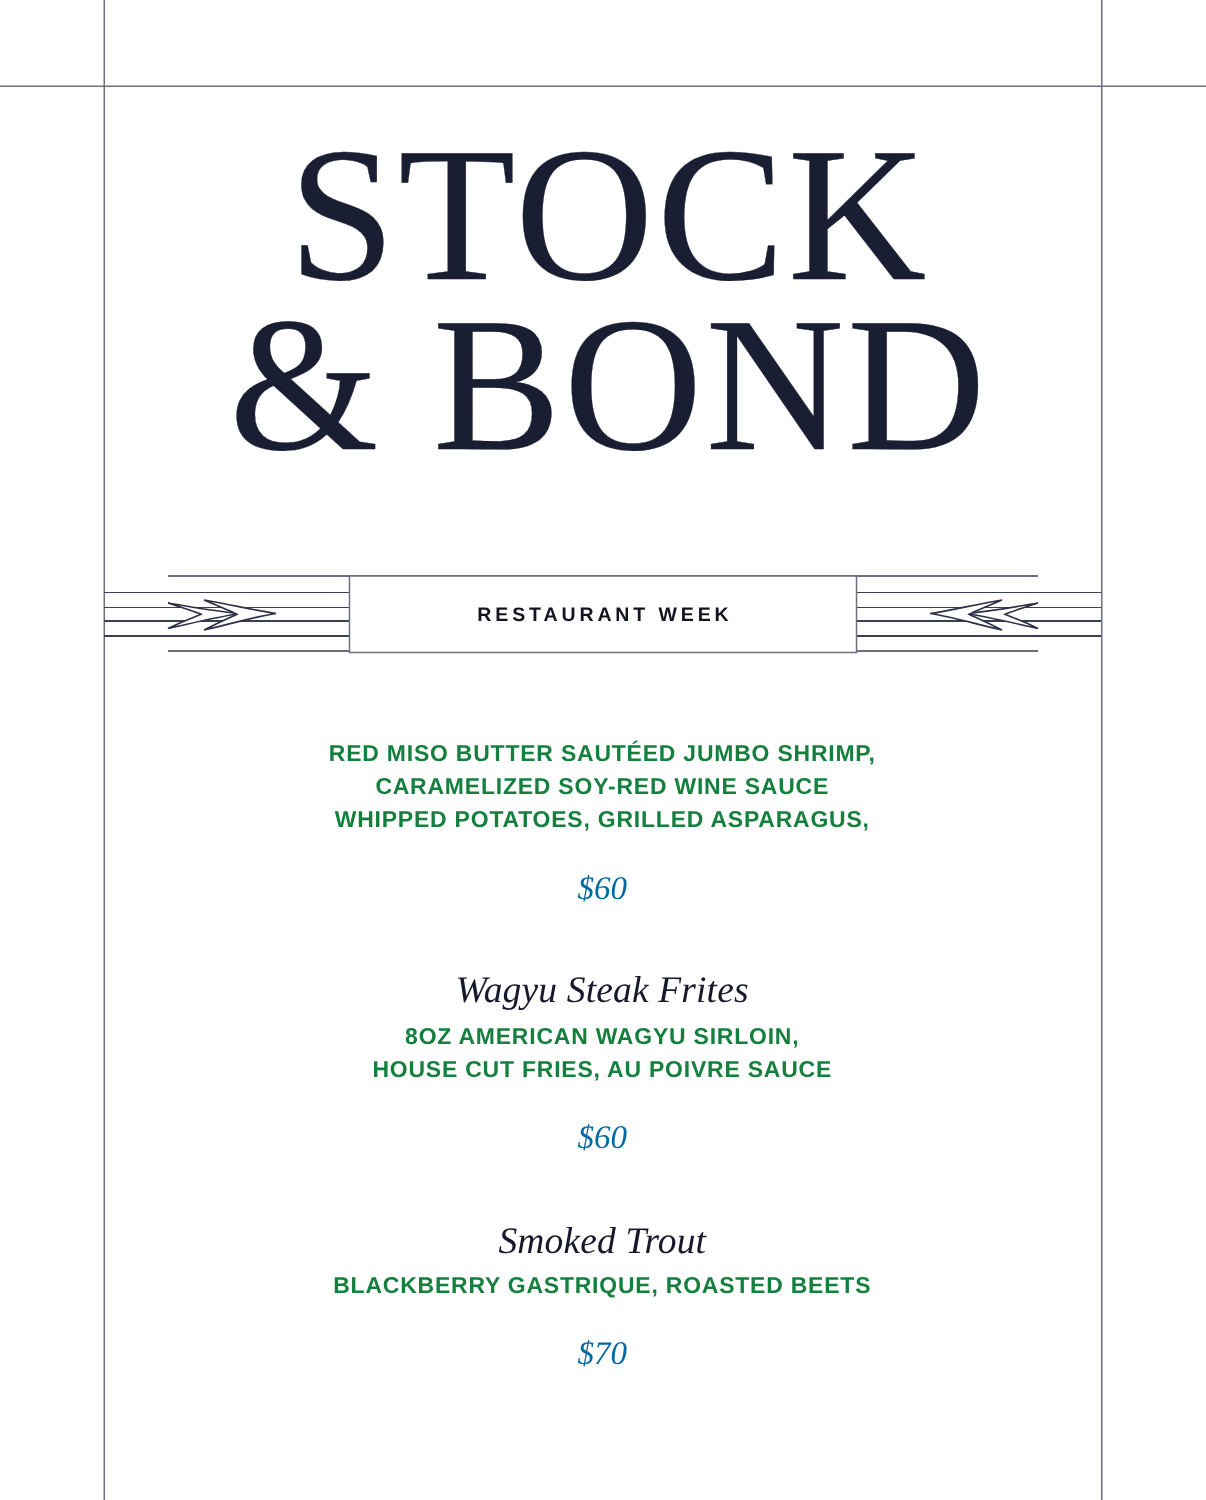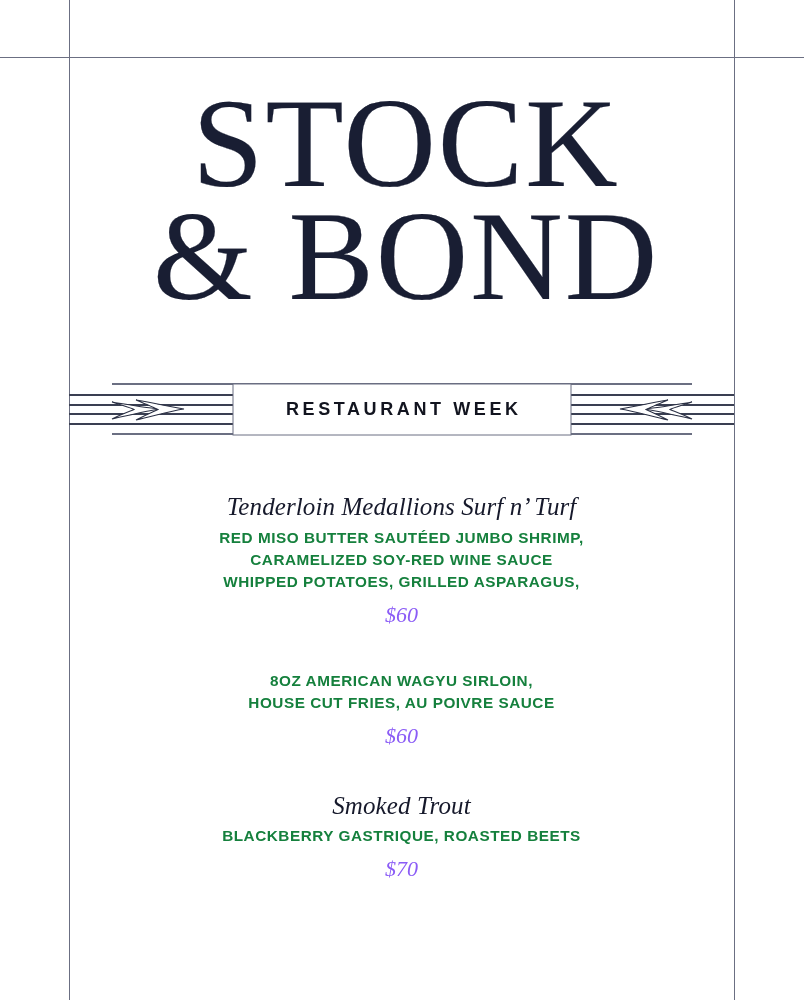--- a/index.html
+++ b/index.html
@@ -62,21 +62,21 @@
     width: 804px;
     height: 62px;
     display: flex;
     align-items: center;
     justify-content: center;
     pointer-events: none;
   }
   #banner-label span {
     font-family: "Liberation Sans", "DejaVu Sans", sans-serif;
     font-weight: 700;
-    font-size: 18px;
+    font-size: 13px;
     letter-spacing: 0.20em;
     color: #12141f;
     text-indent: 0.20em;
   }
 
   
   #menu {
     position: absolute;
     left: 69px;
     top: 492px;
@@ -105,22 +105,22 @@
     color: #15803d;
     margin: 0;
   }
   .item-desc .desc-line { display: block; white-space: nowrap; }
   .item-price {
     font-family: "Liberation Serif", "DejaVu Serif", serif;
     font-style: italic;
     font-weight: 400;
     font-size: 22px;
     line-height: 1.3;
-    color: #8b5cf6;
-    margin: 8px 0 0 0;
+    color: #0369a1;
+    margin: 19px 0 0 0;
     font-variant-numeric: oldstyle-nums;
   }
 </style>
 </head>
 <body>
 
 <div id="page">
 
   <div class="guide guide-v" id="guide-left"></div>
   <div class="guide guide-v" id="guide-right"></div>
@@ -166,30 +166,30 @@
     </svg>
   </div>
 
   <div id="banner-label">
     <span>RESTAURANT WEEK</span>
   </div>
 
   <div id="menu">
 
     <div class="menu-item">
-      <p class="item-name">Tenderloin Medallions Surf n’ Turf</p>
       <p class="item-desc">
         <span class="desc-line">RED MISO BUTTER SAUTÉED JUMBO SHRIMP,</span>
         <span class="desc-line">CARAMELIZED SOY-RED WINE SAUCE</span>
         <span class="desc-line">WHIPPED POTATOES, GRILLED ASPARAGUS,</span>
       </p>
       <p class="item-price">$60</p>
     </div>
 
     <div class="menu-item">
+      <p class="item-name">Wagyu Steak Frites</p>
       <p class="item-desc">
         <span class="desc-line">8OZ AMERICAN WAGYU SIRLOIN,</span>
         <span class="desc-line">HOUSE CUT FRIES, AU POIVRE SAUCE</span>
       </p>
       <p class="item-price">$60</p>
     </div>
 
     <div class="menu-item">
       <p class="item-name">Smoked Trout</p>
       <p class="item-desc">

